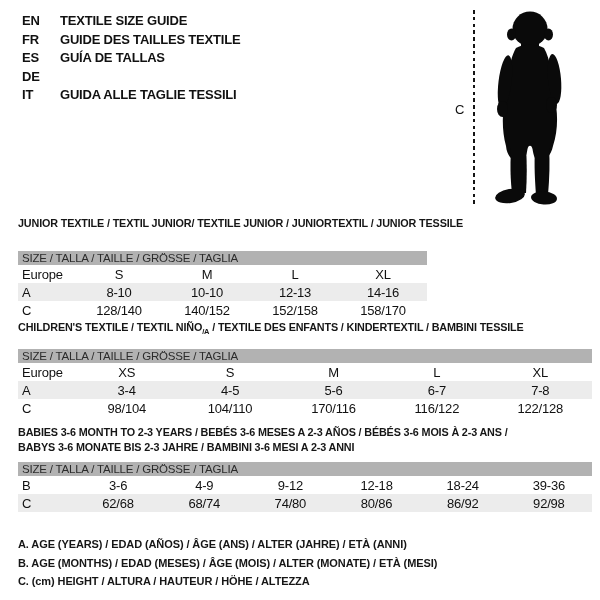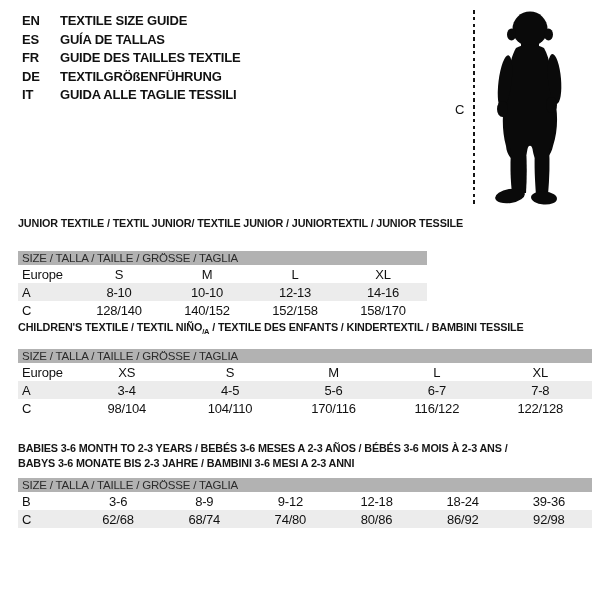--- a/index.html
+++ b/index.html
@@ -28,21 +28,21 @@
   
   .section{position:absolute;left:18px;}
   .s1{top:216px;width:409px;}
   .s2{top:320px;width:574px;}
   .s3{top:425px;width:574px;}
   .sec-title{font-weight:bold;font-size:10.8px;letter-spacing:-0.15px;line-height:15px;color:#161616;}
   .t-line{white-space:nowrap;}
   .t-sub{font-size:7.5px;vertical-align:sub;}
   .s1 .sec-title{margin-bottom:20px;}
   .s2 .sec-title{margin-bottom:10px;}
-  .s3 .sec-title{margin-bottom:7px;margin-top:16px;}
+  .s3 .sec-title{margin-bottom:7px;}
 
   table.size-table{width:100%;border-collapse:collapse;table-layout:fixed;font-size:13px;letter-spacing:-0.2px;}
   tr.size-head td{background:var(--header-band);font-size:11.5px;color:#2b2b2b;
     padding:1px 0 1px 4px;line-height:12px;height:13px;white-space:nowrap;overflow:hidden;}
   tr.data-row{height:18px;}
   tr.data-row.shaded{background:var(--shaded-row);}
   td.row-label{text-align:left;padding-left:4px;font-weight:normal;white-space:nowrap;}
   td.cell{text-align:center;white-space:nowrap;}
 
   
@@ -53,30 +53,29 @@
 <body>
 
 <div class="canvas">
 
   <div class="lang-block">
       <div class="lang-row">
         <span class="lang-code">EN</span>
         <span class="lang-title">TEXTILE SIZE GUIDE</span>
       </div>
       <div class="lang-row">
+        <span class="lang-code">FR</span>
+        <span class="lang-title">GUIDE DES TAILLES TEXTILE</span>
+      </div>
+      <div class="lang-row">
         <span class="lang-code">ES</span>
         <span class="lang-title">GUÍA DE TALLAS</span>
       </div>
       <div class="lang-row">
-        <span class="lang-code">FR</span>
-        <span class="lang-title">GUIDE DES TAILLES TEXTILE</span>
-      </div>
-      <div class="lang-row">
         <span class="lang-code">DE</span>
-        <span class="lang-title">TEXTILGRÖßENFÜHRUNG</span>
       </div>
       <div class="lang-row">
         <span class="lang-code">IT</span>
         <span class="lang-title">GUIDA ALLE TAGLIE TESSILI</span>
       </div>
     </div>
 
   <div class="figure">
     <span class="c-label">C</span>
     <div class="dash-line"></div>
@@ -208,34 +207,39 @@
             <col>
             <col>
           </colgroup>
           <tbody>
             <tr class="size-head">
               <td colspan="7">SIZE / TALLA / TAILLE / GRÖSSE / TAGLIA</td>
             </tr>
             <tr class="data-row">
               <td class="row-label">B</td>
               <td class="cell">3-6</td>
-              <td class="cell">8-9</td>
+              <td class="cell">4-9</td>
               <td class="cell">9-12</td>
               <td class="cell">12-18</td>
               <td class="cell">18-24</td>
               <td class="cell">39-36</td>
             </tr>
             <tr class="data-row shaded">
               <td class="row-label">C</td>
               <td class="cell">62/68</td>
               <td class="cell">68/74</td>
               <td class="cell">74/80</td>
               <td class="cell">80/86</td>
               <td class="cell">86/92</td>
               <td class="cell">92/98</td>
             </tr>
           </tbody>
         </table>
       </section>
     </div>
 
+  <div class="footnotes">
+      <div class="foot-line">A. AGE (YEARS) / EDAD (AÑOS) / ÂGE (ANS) / ALTER (JAHRE) / ETÀ (ANNI)</div>
+      <div class="foot-line">B. AGE (MONTHS) / EDAD (MESES) / ÂGE (MOIS) / ALTER (MONATE) / ETÀ (MESI)</div>
+      <div class="foot-line">C. (cm) HEIGHT / ALTURA / HAUTEUR / HÖHE / ALTEZZA</div>
+    </div>
 
 </div>
 
 </body></html>

